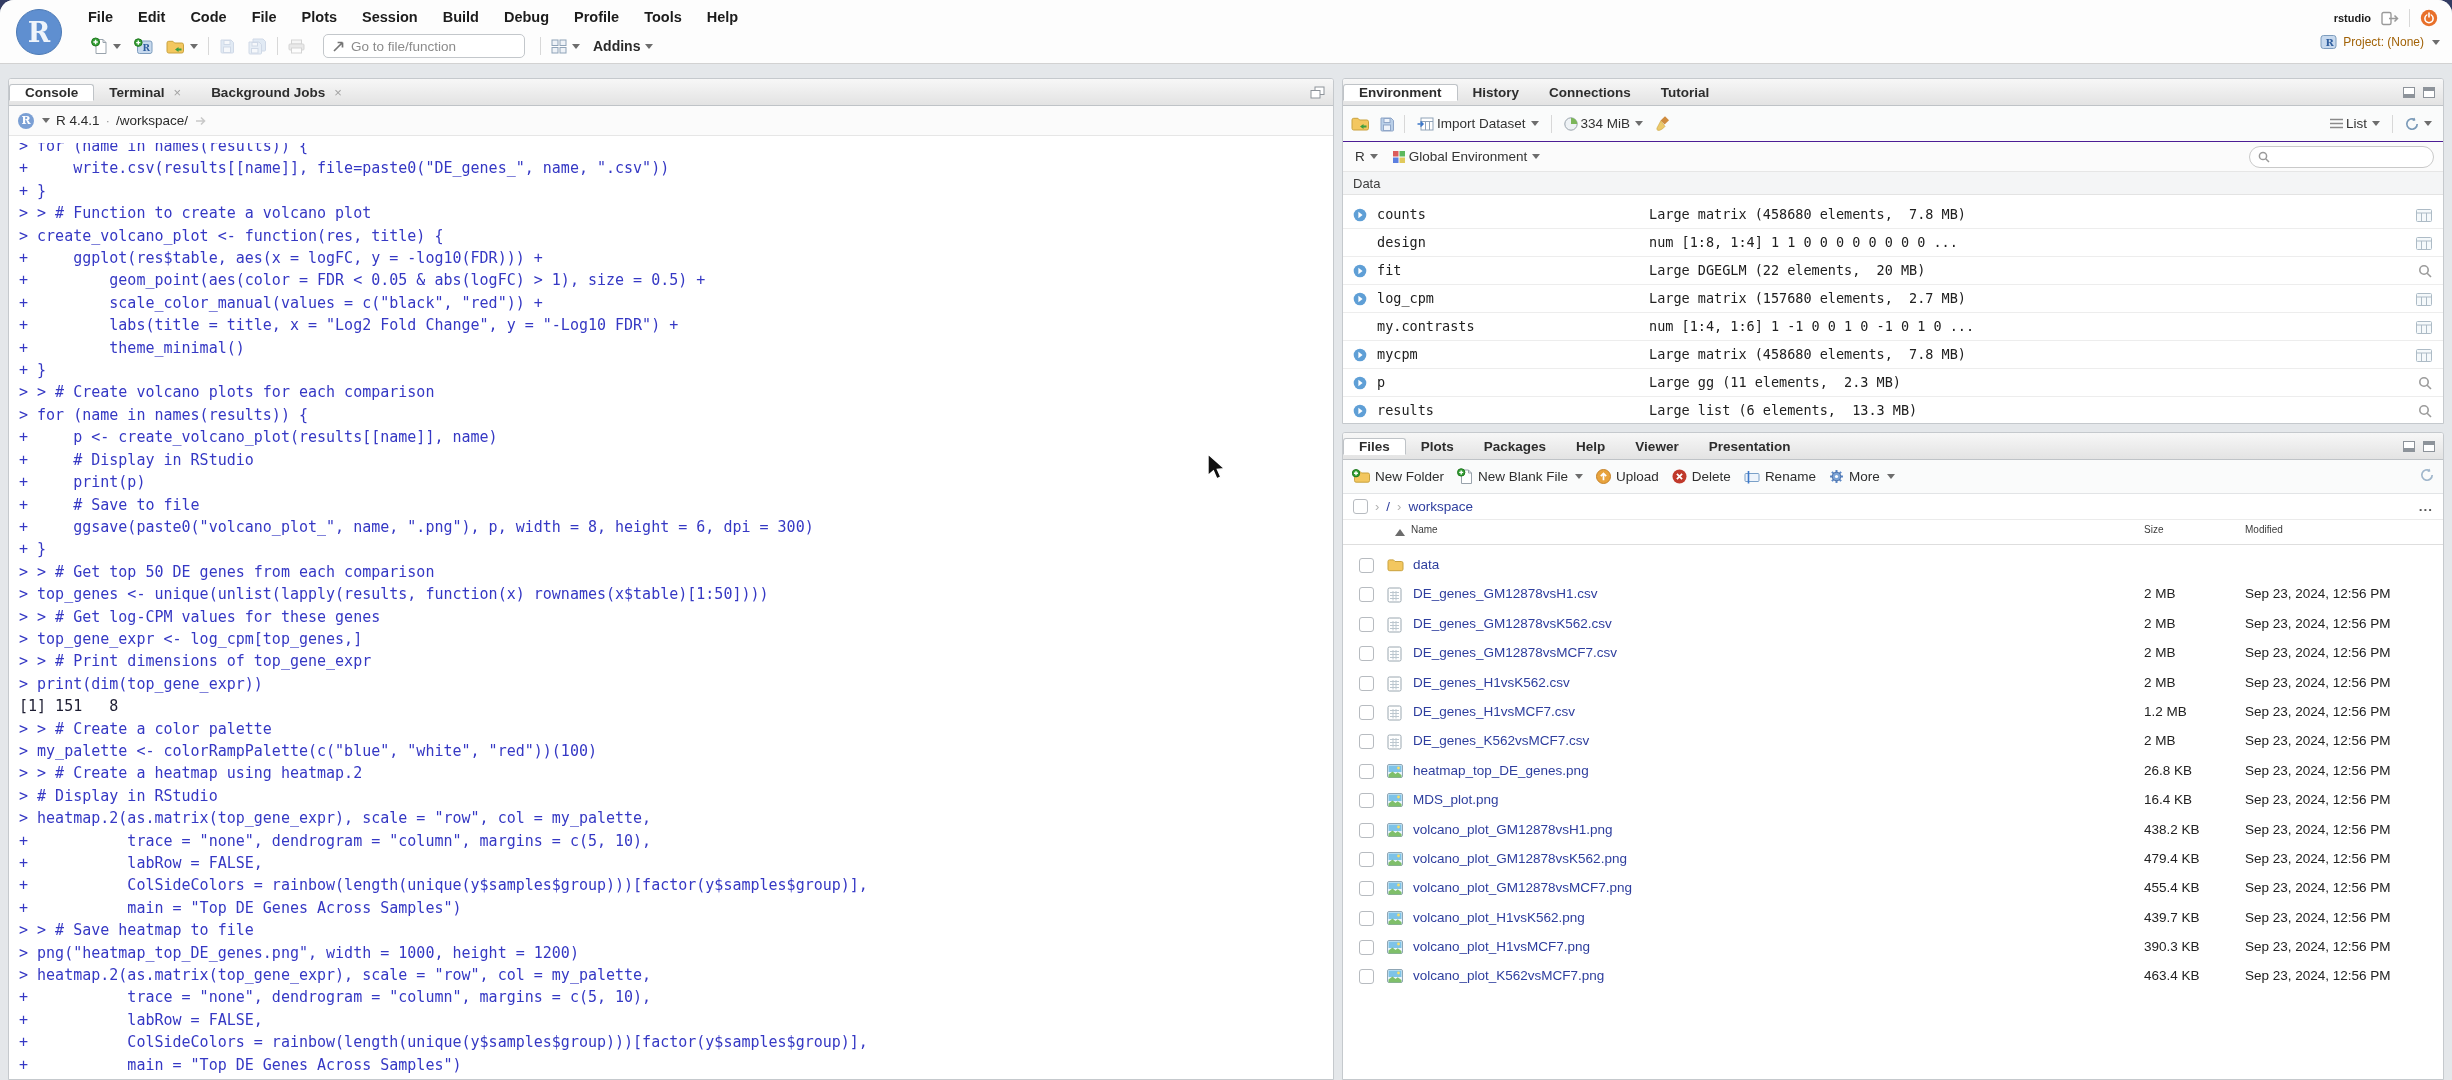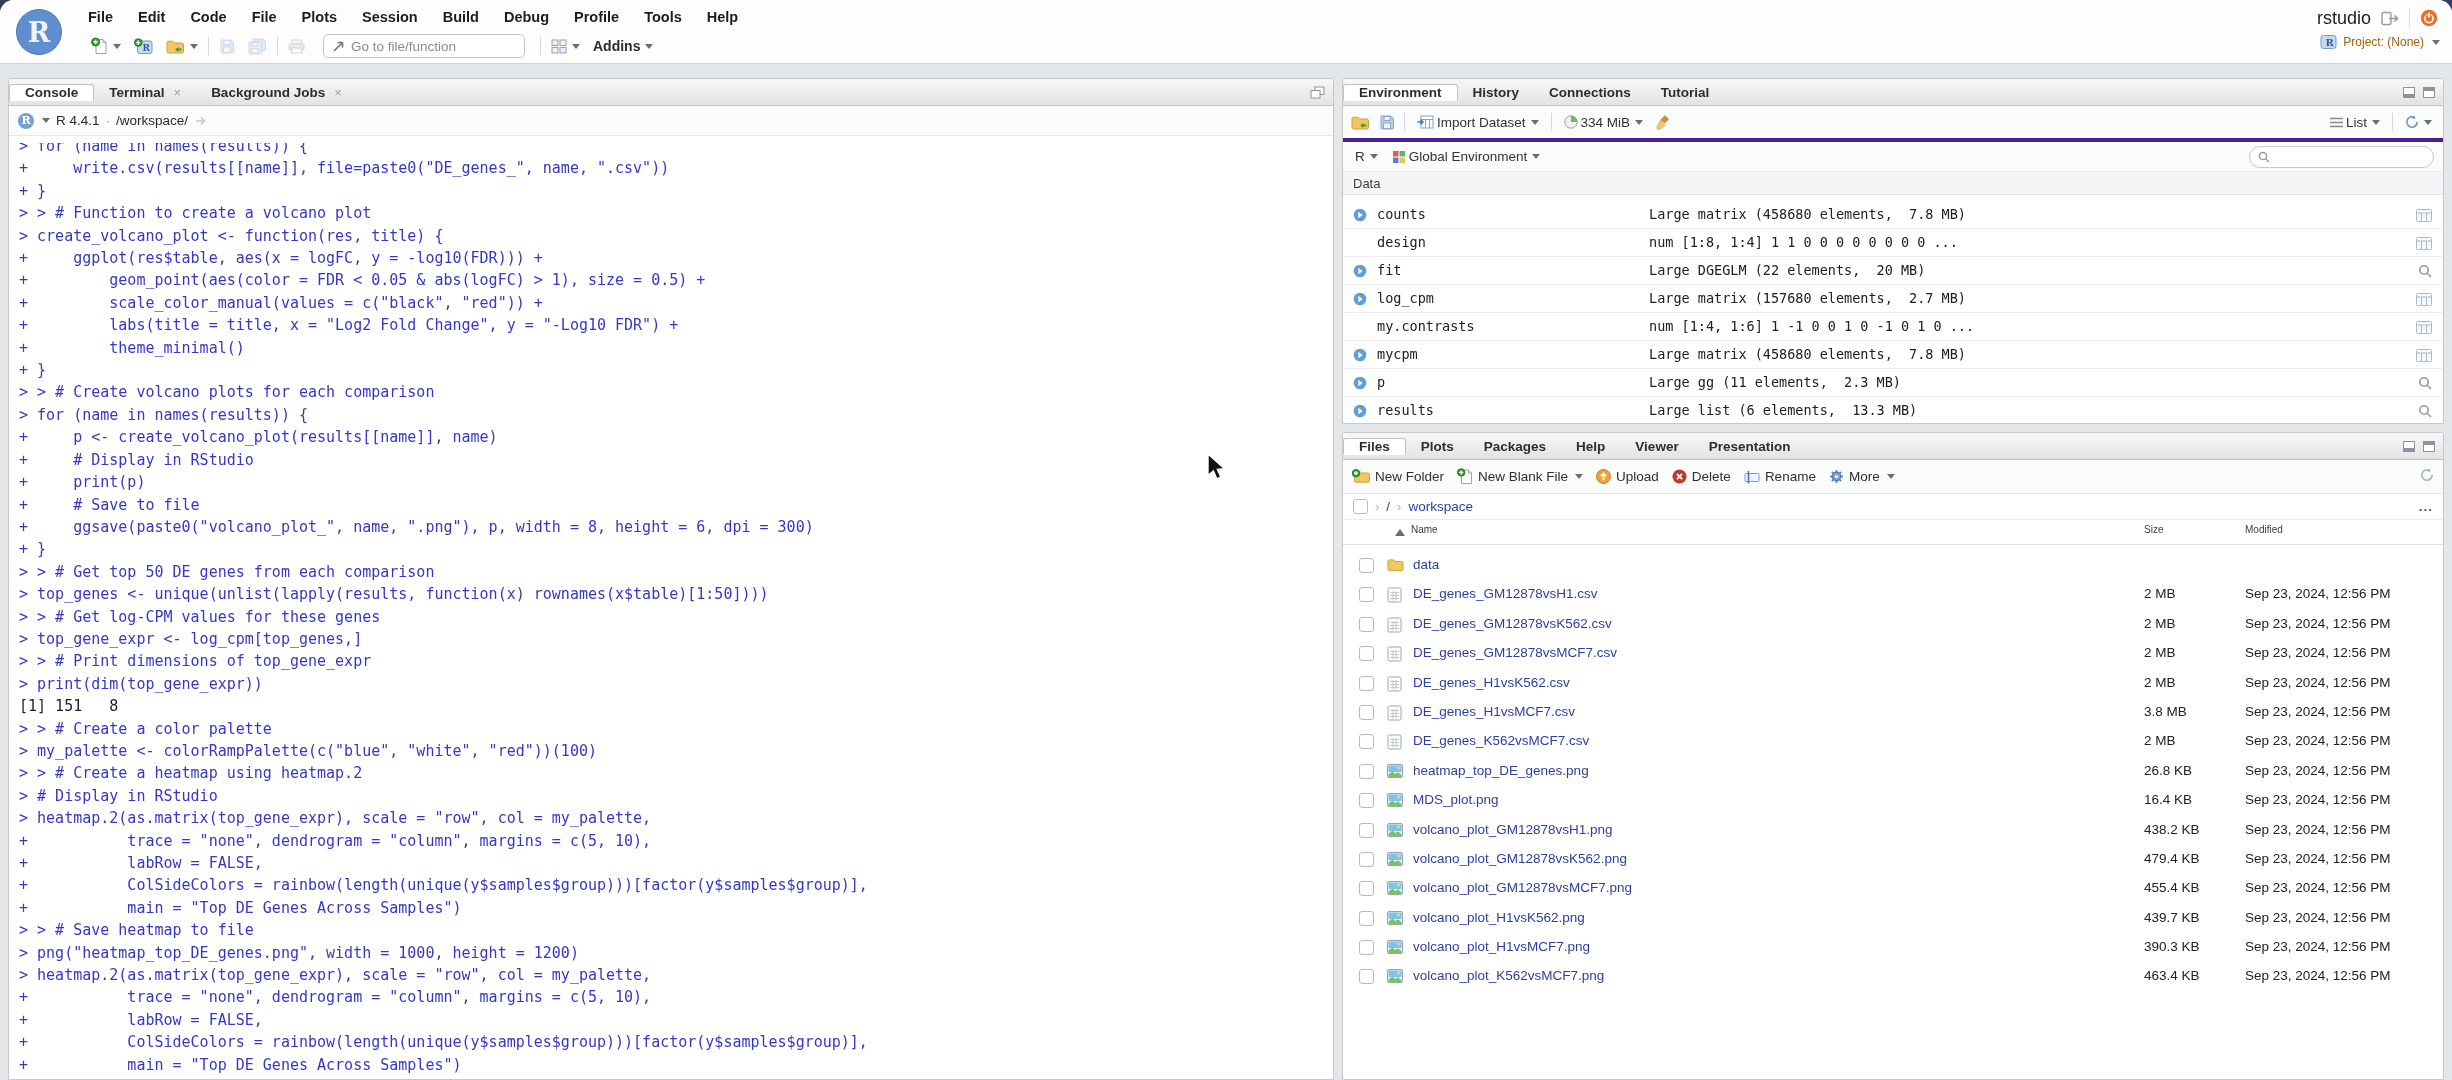--- a/index.html
+++ b/index.html
@@ -6,21 +6,21 @@
   html,body { width:2452px; height:1080px; overflow:hidden; background:#333c63; font-family:"Liberation Sans",sans-serif; }
   .window { position:absolute; inset:0; border-radius:14px 14px 0 0; overflow:hidden; background:#e4e7ea; }
 
   
   .hdr { position:absolute; top:0; left:0; right:0; height:64px; background:#fdfdfd; border-bottom:1px solid #d2d2d2; }
   .r-logo { position:absolute; left:16px; top:9px; width:46px; height:46px; border-radius:50%; background:#5f8fd0; border:1px solid #4c79b4;
             color:#eef4fb; font-family:"DejaVu Serif",serif; font-weight:bold; font-size:27px; display:flex; align-items:center; justify-content:center; }
   .menu-row { position:absolute; left:88px; top:4px; height:26px; display:flex; align-items:center; gap:25px; }
   .menu-item { font-size:14.5px; font-weight:700; color:#1c1c1c; cursor:default; }
   .menu-right { position:absolute; right:14px; top:6px; height:24px; display:flex; align-items:center; gap:10px; }
-  .user-label { font-size:18px; font-weight:400; color:#1c1c1c; }
+  .user-label { font-size:11px; font-weight:700; color:#1c1c1c; }
   .vsep { width:1px; height:18px; background:#d8d8d8; display:inline-block; }
 
   .tool-row { position:absolute; left:88px; top:30px; height:32px; display:flex; align-items:center; gap:7px; }
   .tbtn { display:flex; align-items:center; gap:3px; padding:2px 3px; }
   .dis { opacity:.4; }
   .caret { width:0; height:0; border-left:4px solid transparent; border-right:4px solid transparent; border-top:5px solid #6d6d6d; display:inline-block; margin-left:2px;}
   .goto-box { display:flex; align-items:center; gap:6px; width:202px; height:24px; border:1px solid #c3c7cb; border-radius:5px; background:#fff; padding:0 8px; margin:0 8px;}
   .goto-box input { border:none; outline:none; width:150px; font-size:13.5px; color:#444; background:transparent; font-family:"Liberation Sans",sans-serif;}
   .goto-box input::placeholder { color:#8b8b8b; }
   .addins-label { font-size:14px; font-weight:700; color:#2a2a2a; }
@@ -33,21 +33,21 @@
   .console-pane { left:8px; top:14px; width:1326px; bottom:0; }
   .env-pane   { left:1342px; top:14px; width:1102px; height:346px; }
   .files-pane { left:1342px; top:368px; width:1102px; bottom:0; }
 
   .tabbar { height:27px; display:flex; align-items:center; background:linear-gradient(#f7f7f7,#e3e3e3); border-bottom:1px solid #bfc3c7; }
   .tab { display:flex; align-items:center; padding:0 15px; font-size:13.5px; font-weight:700; color:#2d2d2d; position:relative; }
   .tab.active { background:#fff; border:1px solid #bfc3c7; border-bottom:1px solid #fff; margin-bottom:-1px; border-radius:3px 3px 0 0; }
   .tab .close { margin-left:9px; color:#a2a2a2; font-size:13px; font-weight:400; }
   .pane-controls { margin-left:auto; display:flex; align-items:center; gap:8px; padding-right:8px; }
 
-  .pane-toolbar { height:36px; display:flex; align-items:center; gap:9px; padding:0 8px; background:#fafbfb; border-bottom:4px solid #4c1d95; font-size:13.5px; color:#333; }
+  .pane-toolbar { height:36px; display:flex; align-items:center; gap:9px; padding:0 8px; background:#fafbfb; border-bottom:1px solid #4c1d95; font-size:13.5px; color:#333; }
   .tlabel { font-size:13.5px; color:#333; }
   .spacer { flex:1; }
 
   
   .console-hdr { height:30px; display:flex; align-items:center; gap:6px; padding:0 9px; background:#fbfbfb; border-bottom:1px solid #e6e6e6; font-size:13.5px; color:#2b2b2b;}
   .rmini { width:16px; height:16px; border-radius:50%; background:#7a9fd4; color:#fff; font-family:"DejaVu Serif",serif; font-size:11px; font-weight:bold; display:flex; align-items:center; justify-content:center;}
   .wd-dot { color:#9a9a9a; }
   .wd-extra { opacity:.3; }
   .console-body { position:absolute; top:64px; left:0; right:0; bottom:0; overflow:hidden; padding-left:10px; background:#fff; }
   .clines { margin-top:-8px; }
@@ -744,21 +744,21 @@
           </div>
           <div class="frow">
             <span class="cb"></span>
             <span class="ficon"><span class="icon">
                 <svg width="15" height="16">
                   <rect x="1" y="1" width="13" height="14" rx="1.5" fill="#fff" stroke="#9aa7b0"></rect>
                   <path d="M3 5.5h9M3 8.5h9M3 11.5h9M6 4v9.5M9 4v9.5" stroke="#bcc7cf" stroke-width="1"></path>
                 </svg>
               </span></span>
             <span class="fname">DE_genes_H1vsMCF7.csv</span>
-            <span class="fsize">3.8 MB</span>
+            <span class="fsize">1.2 MB</span>
             <span class="fmod">Sep 23, 2024, 12:56 PM</span>
           </div>
           <div class="frow">
             <span class="cb"></span>
             <span class="ficon"><span class="icon">
                 <svg width="15" height="16">
                   <rect x="1" y="1" width="13" height="14" rx="1.5" fill="#fff" stroke="#9aa7b0"></rect>
                   <path d="M3 5.5h9M3 8.5h9M3 11.5h9M6 4v9.5M9 4v9.5" stroke="#bcc7cf" stroke-width="1"></path>
                 </svg>
               </span></span>

